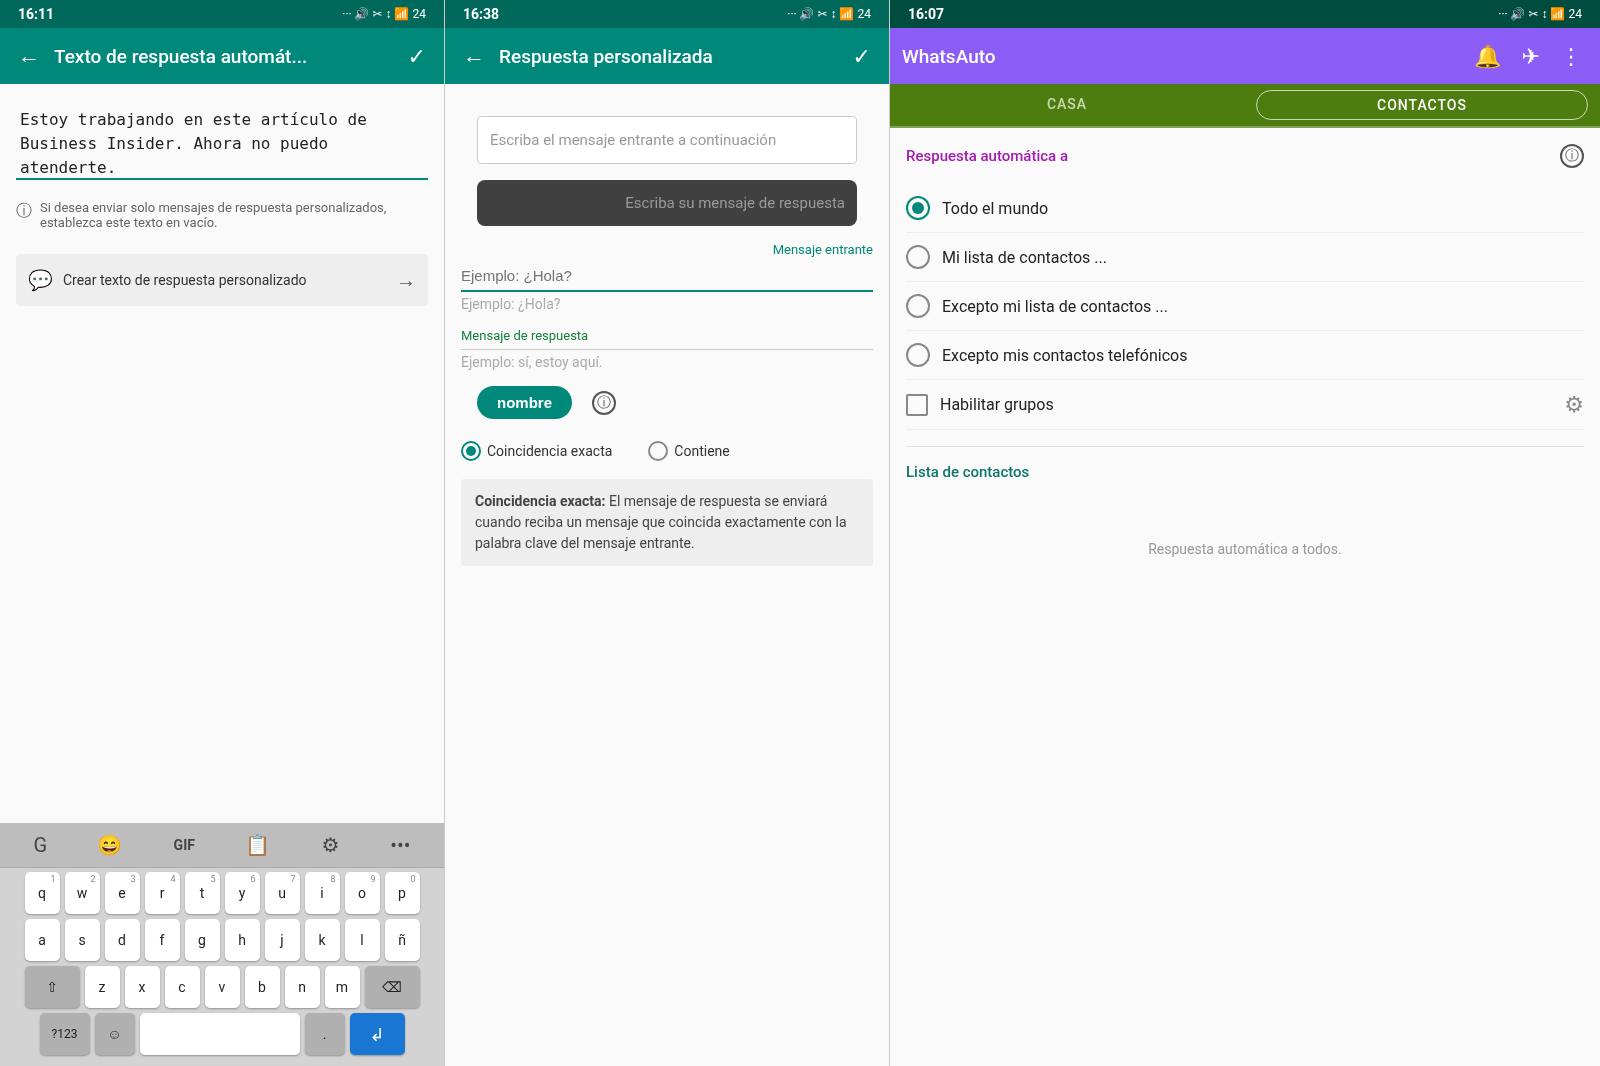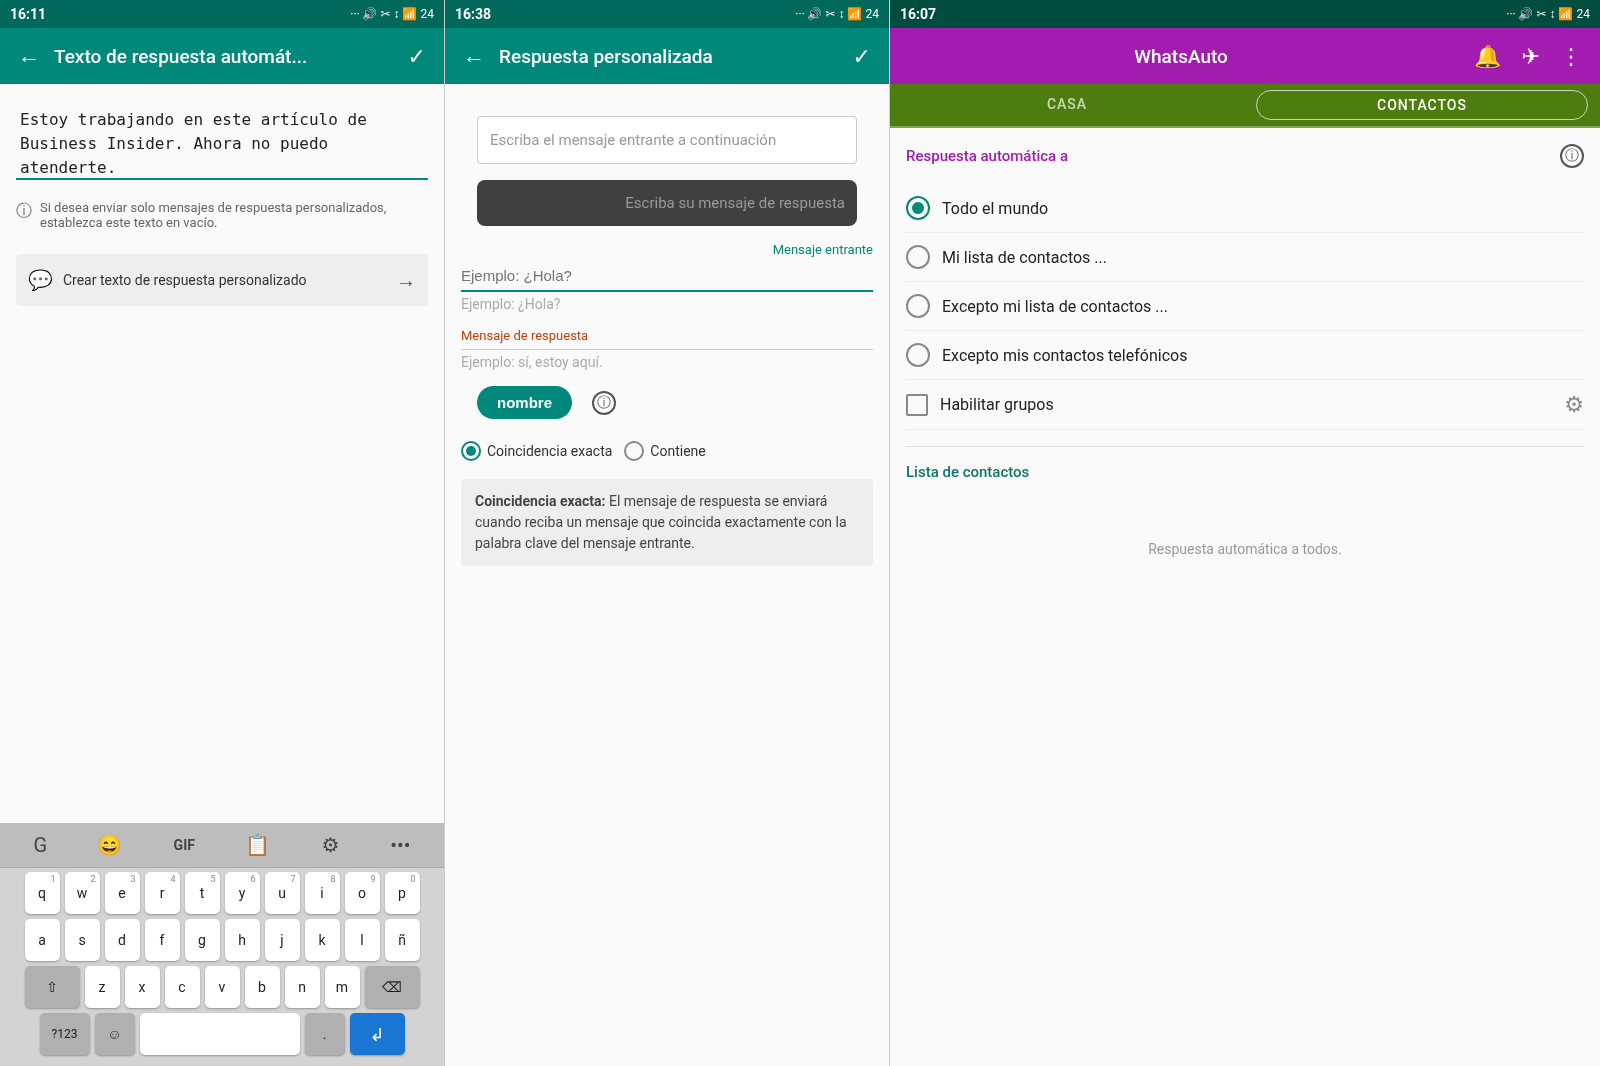--- a/index.html
+++ b/index.html
@@ -19,21 +19,21 @@
       flex-direction: column;
       height: 1066px;
       overflow: hidden;
     }
 
     
     .status-bar {
       background: #00695c;
       color: white;
       font-size: 13px;
-      padding: 4px 10px;
+      padding: 4px 18px;
       display: flex;
       align-items: center;
       justify-content: space-between;
       height: 28px;
       flex-shrink: 0;
     }
     .status-bar .time { font-weight: bold; font-size: 14px; }
     .status-bar .icons { display: flex; gap: 4px; align-items: center; font-size: 12px; }
 
     
@@ -242,21 +242,21 @@
       margin-top: 4px;
       padding-bottom: 8px;
     }
 
     .response-field-section {
       padding: 0 16px;
       margin-bottom: 8px;
     }
     .response-label {
       font-size: 13px;
-      color: #c2410c;
+      color: #15803d;
       border-bottom: 1px solid #ccc;
       padding-bottom: 6px;
       margin-bottom: 4px;
     }
     .response-placeholder { font-size: 14px; color: #aaa; margin-top: 4px; }
 
     .nombre-btn {
       background: #00897b;
       color: white;
       border: none;
@@ -279,21 +279,21 @@
       font-size: 14px;
       color: #555;
       cursor: pointer;
       vertical-align: middle;
       margin-left: 4px;
     }
 
     .radio-row {
       display: flex;
       align-items: center;
-      gap: 12px;
+      gap: 36px;
       padding: 10px 16px;
     }
     .radio-option {
       display: flex;
       align-items: center;
       gap: 6px;
       font-size: 14px;
       color: #333;
       cursor: pointer;
     }
@@ -596,21 +596,21 @@
   </div>
 </div>
 
 <div class="panel panel-3">
 
   <div class="status-bar" style="background:#004d40;">
     <span class="time">16:07</span>
     <span class="icons">···  🔊 ✂ ↕ 📶 24</span>
   </div>
 
-  <div class="app-bar" style="background:#a21caf;text-align:center;">
+  <div class="app-bar" style="background:#8b5cf6;">
     <span class="title">WhatsAuto</span>
     <span class="icon-btn">🔔</span>
     <span class="icon-btn">✈</span>
     <span class="icon-btn">⋮</span>
   </div>
 
   <div class="tabs-bar">
     <div class="tab inactive">
       <span>CASA</span>
     </div>

